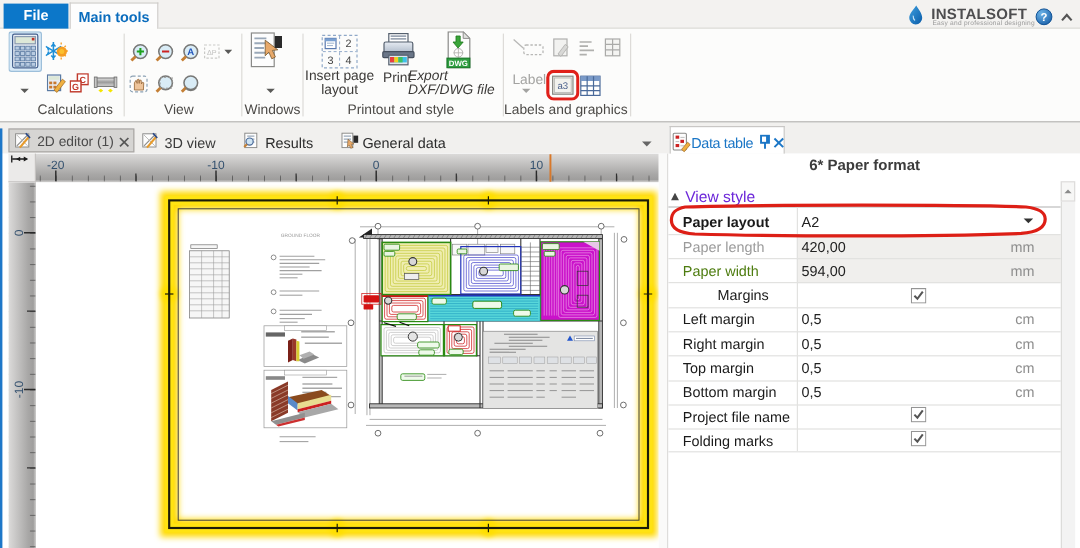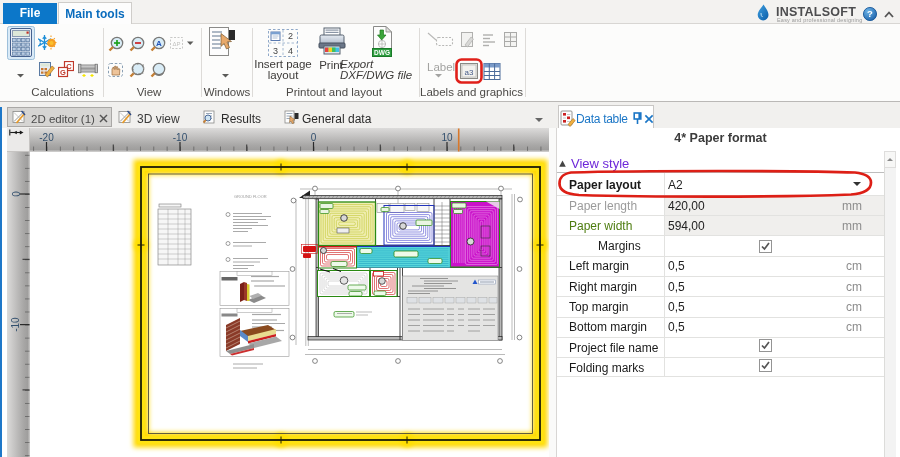--- a/index.html
+++ b/index.html
@@ -42,21 +42,21 @@
 
 <div class="abs" style="left:0;top:24px;width:900px;height:77px;background:#fcfcfb;border-bottom:1px solid #c9c7c4;"></div>
 <div class="abs" style="left:103px;top:28px;width:1px;height:69px;background:#dddbd8;"></div>
 <div class="abs" style="left:201px;top:28px;width:1px;height:69px;background:#dddbd8;"></div>
 <div class="abs" style="left:252px;top:28px;width:1px;height:69px;background:#dddbd8;"></div>
 <div class="abs" style="left:419px;top:28px;width:1px;height:69px;background:#dddbd8;"></div>
 <div class="abs" style="left:525px;top:28px;width:1px;height:69px;background:#dddbd8;"></div>
 <div class="lbl" style="left:10px;top:86px;width:84px;text-align:right;">Calculations</div>
 <div class="lbl" style="left:119px;top:86px;width:60px;">View</div>
 <div class="lbl" style="left:197px;top:86px;width:60px;">Windows</div>
-<div class="lbl" style="left:268px;top:86px;width:132px;">Printout and layout</div>
+<div class="lbl" style="left:268px;top:86px;width:132px;">Printout and style</div>
 <div class="lbl" style="left:411px;top:86px;width:121px;">Labels and graphics</div>
 
 <svg class="abs" style="left:7px;top:26px;" width="28px" height="34" viewBox="0 0 28 34">
 <rect x="0.5" y="0.5" width="27" height="33" rx="2" fill="#d9eaf7" stroke="#9dbfda"></rect>
 <rect x="3.5" y="2.5" width="21" height="28" rx="1.5" fill="#e9eef6" stroke="#46618e"></rect>
 <rect x="5.5" y="4.5" width="17" height="6" fill="#dde8d8" stroke="#8a9ab0"></rect>
 <rect x="19.5" y="5.5" width="2.2" height="2.2" fill="#c03028"></rect>
 <g fill="#b9cce2" stroke="#5a7aa2" stroke-width="0.7">
 <rect x="5.5" y="12.5" width="3.6" height="3.2"></rect>
         <rect x="10" y="12.5" width="3.6" height="3.2"></rect>
@@ -833,21 +833,21 @@
 <rect x="2.2" y="1" width="6.6" height="6" fill="none"></rect>
 <line x1="7.2" y1="1" x2="7.2" y2="7"></line>
 </g>
 </svg>
 <svg class="abs" style="left:644px;top:114px;" width="10" height="10" viewBox="0 0 11 11">
       <g stroke="#1b76c6" stroke-width="1.8">
         <line x1="1.5" y1="1.5" x2="9.5" y2="9.5"></line>
         <line x1="9.5" y1="1.5" x2="1.5" y2="9.5"></line>
       </g>
     </svg>
-<div class="abs" style="left:557px;top:131px;width:327px;font-size:12.5px;font-weight:600;color:#3c3c3c;text-align:center;">4* Paper format</div>
+<div class="abs" style="left:557px;top:131px;width:327px;font-size:12.5px;font-weight:600;color:#3c3c3c;text-align:center;">6* Paper format</div>
 <svg class="abs" style="left:558px;top:159px;" width="9" height="9" viewBox="0 0 9 9">
       <path d="M1.2 7.8 L7.8 7.8 L4.5 1.6 Z" fill="#454545"></path>
     </svg>
 <div class="abs" style="left:571px;top:156px;font-size:13px;color:#6d28d9;">View style</div>
 <div class="abs" style="left:557px;top:172px;width:327px;height:1px;background:#bdbdbd;"></div>
 
 <div class="abs" style="left:663.5px;top:195px;width:220.5px;height:20.3px;background:#f0efed;"></div>
 <div class="abs" style="left:663.5px;top:215.3px;width:220.5px;height:20.3px;background:#f0efed;"></div>
 <div class="abs" style="left:557px;top:172.5px;width:327px;height:203px;">
 <div style="position:absolute;left:106.5px;top:0;width:1px;height:203px;background:#e2e2e0;"></div>

